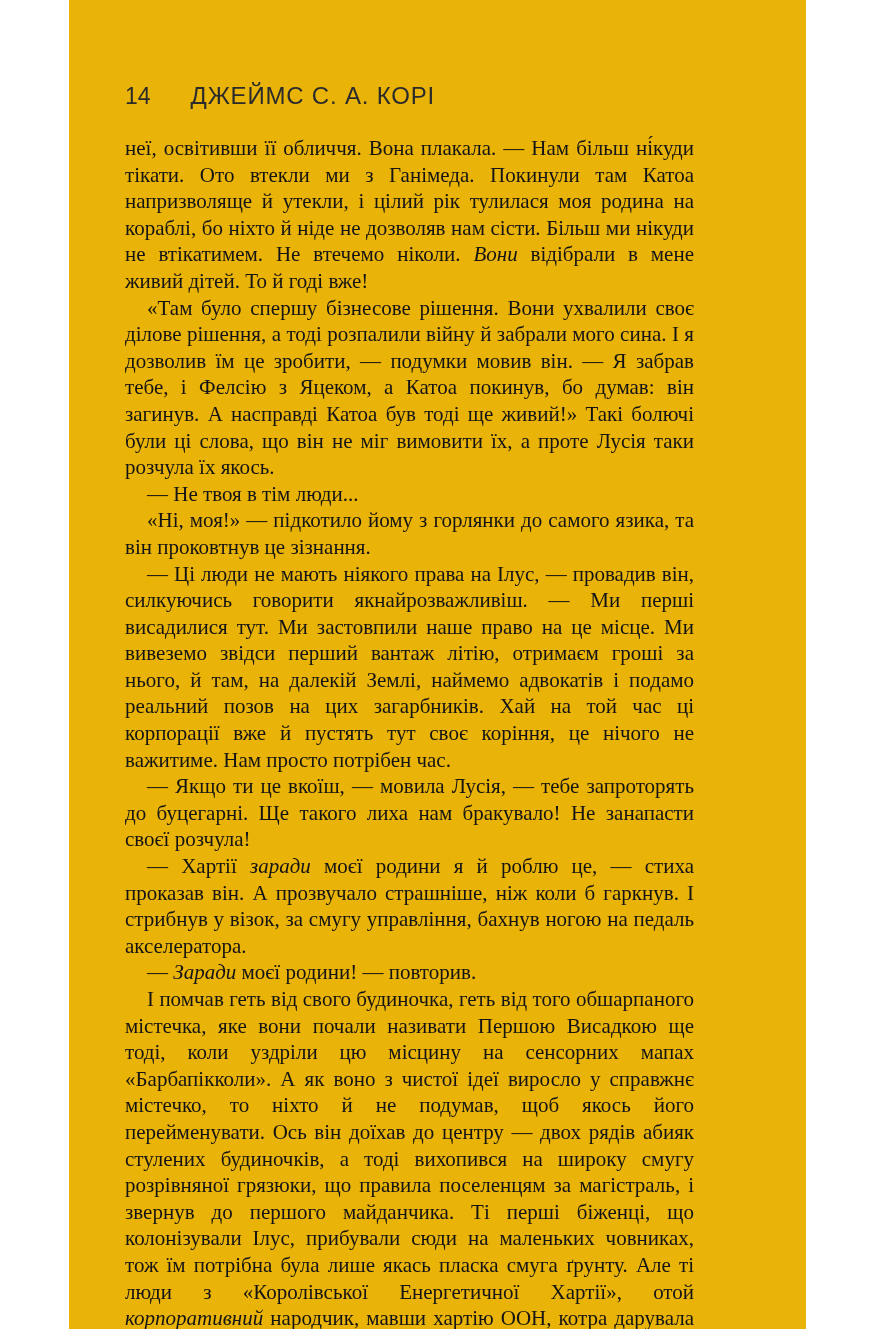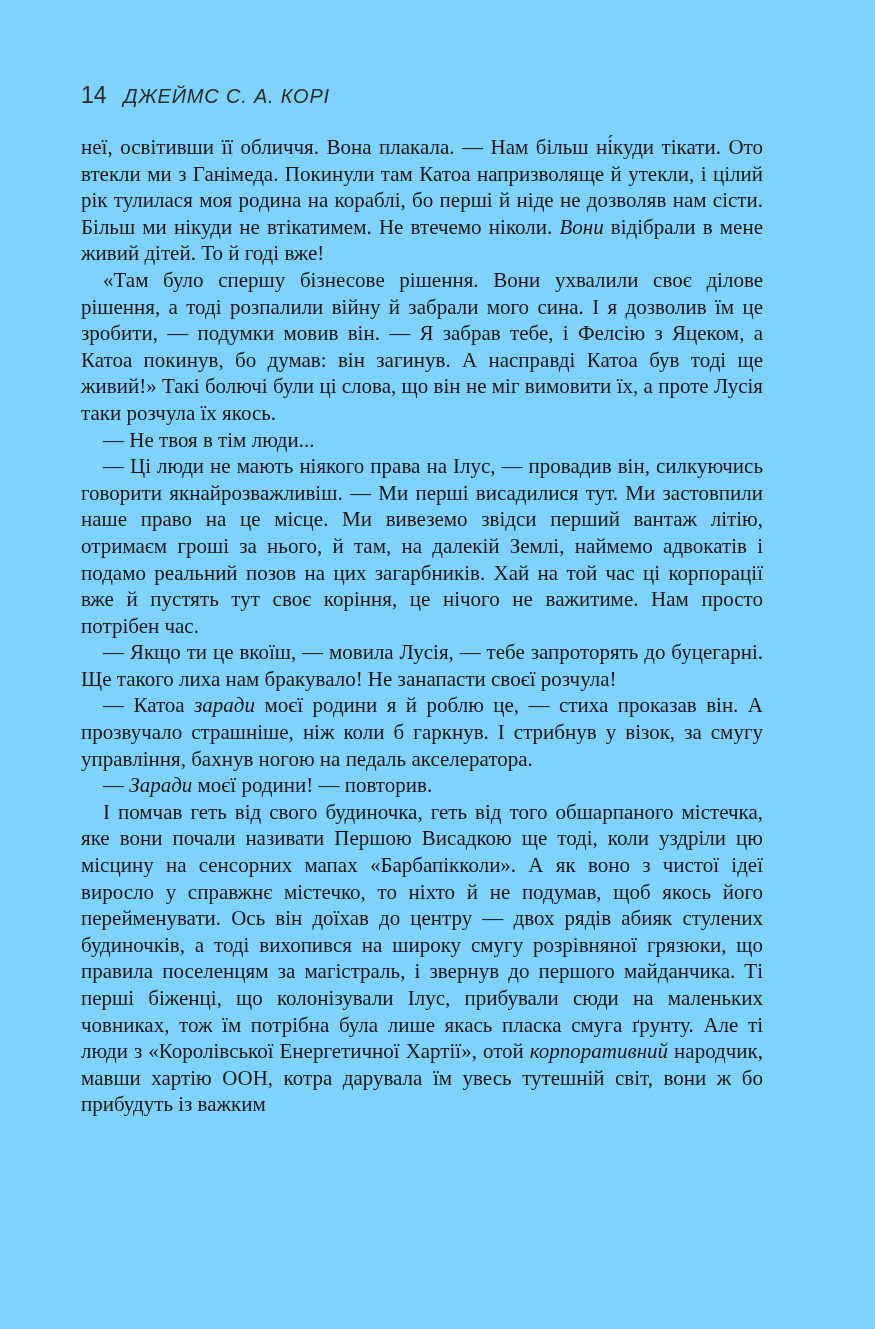--- a/index.html
+++ b/index.html
@@ -2,47 +2,46 @@
 <html lang="uk"><head>
 <meta charset="utf-8">
 <style>
   html, body {
     margin: 0;
     padding: 0;
     background: #ffffff;
   }
   .page {
     position: relative;
-    width: 875px;
+    width: 737px;
     height: 1329px;
     margin: 0 auto;
-    background: #7dd3fc;
+    background: #eab308;
     box-sizing: border-box;
-    padding: 84px 112px 0 81px;
+    padding: 84px 112px 0 56px;
     overflow: hidden;
   }
   .running-header {
     display: flex;
     align-items: baseline;
     font-family: "Liberation Sans", sans-serif;
     color: #2b2b2b;
     margin: 0 0 27px 0;
   }
   .page-number {
     font-size: 23px;
     line-height: 1;
     color: #2b2b2b;
   }
   .running-title {
-    font-size: 20px;
+    font-size: 24px;
     line-height: 1;
     letter-spacing: 0.8px;
-    margin-left: 17px;
+    margin-left: 40px;
     color: #2b2b2b;
-    font-style: italic;
   }
   .text-block {
     font-family: "Liberation Serif", serif;
     font-size: 21px;
     line-height: 26.6px;
     color: #141414;
     text-align: justify;
   }
   .text-block p.para {
     margin: 0;
@@ -57,22 +56,23 @@
 </style>
 </head>
 <body>
 
 <div class="page">
   <header class="running-header">
     <span class="page-number">14</span>
     <span class="running-title">ДЖЕЙМС С. А. КОРІ</span>
   </header>
   <main class="text-block">
-      <p class="para"><span>неї, освітивши її обличчя. Вона плакала. — Нам більш ні́куди тікати. Ото втекли ми з Ганімеда. Покинули там Катоа напризволяще й утекли, і цілий рік тулилася моя родина на кораблі, бо перші й ніде не дозволяв нам сісти. Більш ми нікуди не втікатимем. Не втечемо ніколи. </span><em>Вони</em><span> відібрали в мене живий дітей. То й годі вже!</span></p>
+      <p class="para"><span>неї, освітивши її обличчя. Вона плакала. — Нам більш ні́куди тікати. Ото втекли ми з Ганімеда. Покинули там Катоа напризволяще й утекли, і цілий рік тулилася моя родина на кораблі, бо ніхто й ніде не дозволяв нам сісти. Більш ми нікуди не втікатимем. Не втечемо ніколи. </span><em>Вони</em><span> відібрали в мене живий дітей. То й годі вже!</span></p>
       <p class="para indent"><span>«Там було спершу бізнесове рішення. Вони ухвалили своє ділове рішення, а тоді розпалили війну й забрали мого сина. І я дозволив їм це зробити, — подумки мовив він. — Я забрав тебе, і Фелсію з Яцеком, а Катоа покинув, бо думав: він загинув. А насправді Катоа був тоді ще живий!» Такі болючі були ці слова, що він не міг вимовити їх, а проте Лусія таки розчула їх якось.</span></p>
       <p class="para indent"><span>— Не твоя в тім люди...</span></p>
+      <p class="para indent"><span>«Ні, моя!» — підкотило йому з горлянки до самого язика, та він проковтнув це зізнання.</span></p>
       <p class="para indent"><span>— Ці люди не мають ніякого права на Ілус, — провадив він, силкуючись говорити якнайрозважливіш. — Ми перші висадилися тут. Ми застовпили наше право на це місце. Ми вивеземо звідси перший вантаж літію, отримаєм гроші за нього, й там, на далекій Землі, наймемо адвокатів і подамо реальний позов на цих загарбників. Хай на той час ці корпорації вже й пустять тут своє коріння, це нічого не важитиме. Нам просто потрібен час.</span></p>
       <p class="para indent"><span>— Якщо ти це вкоїш, — мовила Лусія, — тебе запроторять до буцегарні. Ще такого лиха нам бракувало! Не занапасти своєї розчула!</span></p>
-      <p class="para indent"><span>— Катоа </span><em>заради</em><span> моєї родини я й роблю це, — стиха проказав він. А прозвучало страшніше, ніж коли б гаркнув. І стрибнув у візок, за смугу управління, бахнув ногою на педаль акселератора.</span></p>
+      <p class="para indent"><span>— Хартії </span><em>заради</em><span> моєї родини я й роблю це, — стиха проказав він. А прозвучало страшніше, ніж коли б гаркнув. І стрибнув у візок, за смугу управління, бахнув ногою на педаль акселератора.</span></p>
       <p class="para indent"><span>— </span><em>Заради</em><span> моєї родини! — повторив.</span></p>
       <p class="para indent"><span>І помчав геть від свого будиночка, геть від того обшарпаного містечка, яке вони почали називати Першою Висадкою ще тоді, коли уздріли цю місцину на сенсорних мапах «Барбапікколи». А як воно з чистої ідеї виросло у справжнє містечко, то ніхто й не подумав, щоб якось його перейменувати. Ось він доїхав до центру — двох рядів абияк стулених будиночків, а тоді вихопився на широку смугу розрівняної грязюки, що правила поселенцям за магістраль, і звернув до першого майданчика. Ті перші біженці, що колонізували Ілус, прибували сюди на маленьких човниках, тож їм потрібна була лише якась пласка смуга ґрунту. Але ті люди з «Королівської Енергетичної Хартії», отой </span><em>корпоративний</em><span> народчик, мавши хартію ООН, котра дарувала їм увесь тутешній світ, вони ж бо прибудуть із важким</span></p>
     </main>
 </div>
 
 </body></html>

